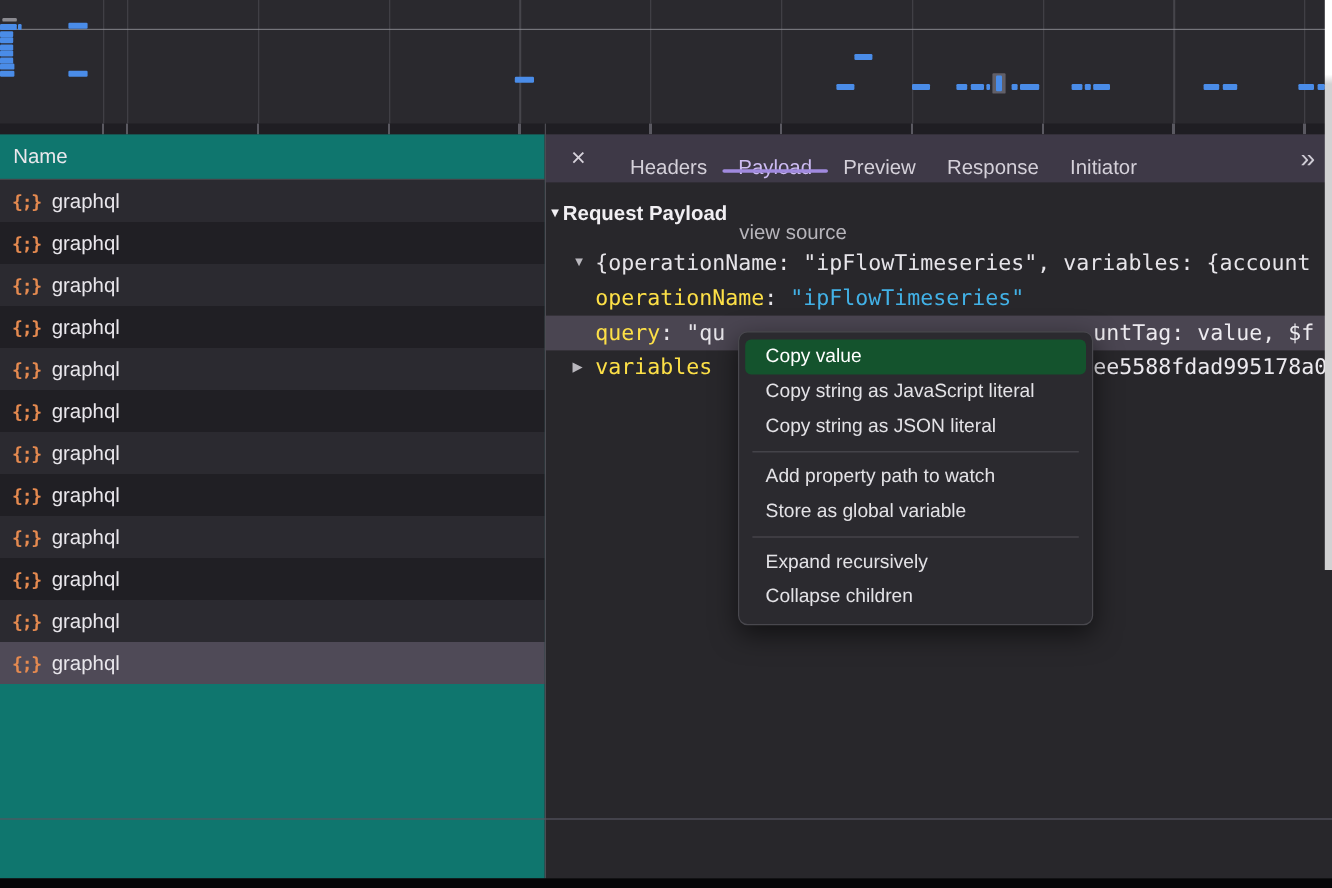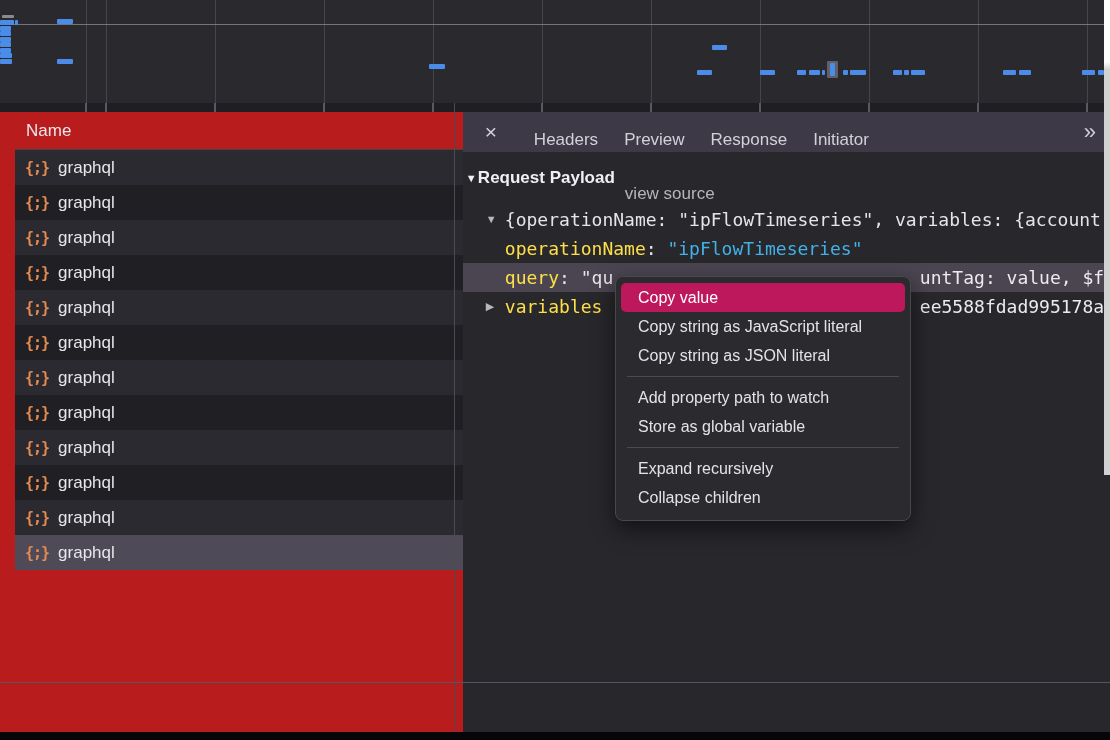--- a/index.html
+++ b/index.html
@@ -20,21 +20,21 @@
 
   
   .main{position:absolute;left:0;top:112px;width:1110px;height:620px;display:flex;}
   .vdivider{position:absolute;left:454px;top:103px;width:1px;height:629px;background:#4c4b52;z-index:3;}
   .footer-line{position:absolute;left:0;top:682px;width:1110px;height:1px;background:#565560;z-index:4;}
   .bottom-bar{position:absolute;left:0;top:732px;width:1110px;height:8px;background:#060608;z-index:8;}
   .edge-strip{position:absolute;right:0;top:0;width:6px;height:475px;z-index:9;
     background:linear-gradient(#ffffff 0 62px,#d2d2d3 70px 100%);}
 
   
-  .left{width:454px;height:620px;position:relative;background:#b91c1c;padding-left:15px;}
+  .left{width:454px;height:620px;position:relative;background:#0f766e;}
   .name-header{height:37px;line-height:37px;padding-left:11px;font-size:17px;color:#e9e7ec;
     border-bottom:1px solid #454449;}
   .req-list{list-style:none;margin:0;padding:0;}
   .req-row{height:35px;display:flex;align-items:center;padding-left:10px;font-size:17px;color:#e8e6eb;}
   .req-row:nth-child(odd){background:#2b2a30;}
   .req-row:nth-child(even){background:#201f24;}
   .req-row.selected{background:#4f4a57;}
   .req-icon{color:#e58a50;font-family:"DejaVu Sans Mono",monospace;font-size:15px;font-weight:bold;
     margin-right:9px;letter-spacing:-1px;}
 
@@ -63,21 +63,21 @@
   .tkey{color:#fde047;}
   .twhite{color:#e6e4e9;}
   .tstring{color:#42b1e6;}
   .tfrag{position:absolute;left:457px;top:0;color:#eceaef;}
 
   
   .ctx{position:absolute;left:615px;top:276px;width:294px;z-index:10;background:#2b2a2f;
     border:1px solid #49484e;border-radius:8px;padding:6px 0 8px 0;
     box-shadow:0 8px 22px rgba(0,0,0,.55);font-size:16px;color:#e3e2e6;}
   .ctx-item{height:29px;line-height:29px;padding-left:22px;white-space:nowrap;}
-  .ctx-item.hl{background:#be185d;color:#fff;margin:0 5px;padding-left:17px;border-radius:5px;}
+  .ctx-item.hl{background:#14532d;color:#fff;margin:0 5px;padding-left:17px;border-radius:5px;}
   .ctx-sep{height:1px;background:#4b4a50;margin:6px 11px;}
 </style>
 </head>
 <body>
 
 <div class="screen">
 
   <div class="overview">
     <div class="ov-hline"></div>
     <div>
@@ -169,20 +169,21 @@
             <span class="req-icon">{;}</span>
             <span>graphql</span>
           </li>
       </ul>
     </div>
 
     <div class="right">
       <div class="tabbar">
         <span class="close">×</span>
         <span class="tab">Headers</span>
+        <span class="tab active">Payload</span>
         <span class="tab">Preview</span>
         <span class="tab">Response</span>
         <span class="tab">Initiator</span>
         <span class="overflow">»</span>
       </div>
 
       <div class="payload">
         <div class="sec-row">
           <span class="sec-exp">▼</span>
           <span class="sec-title">Request Payload</span>

